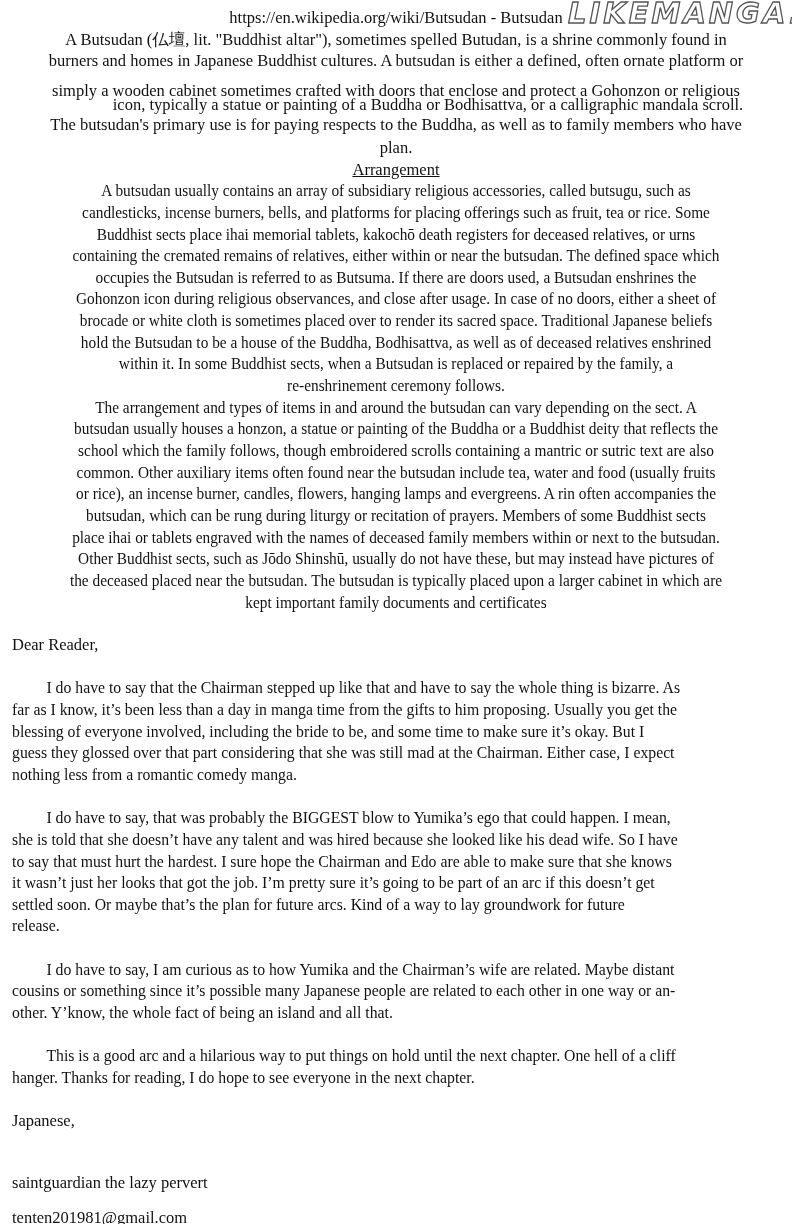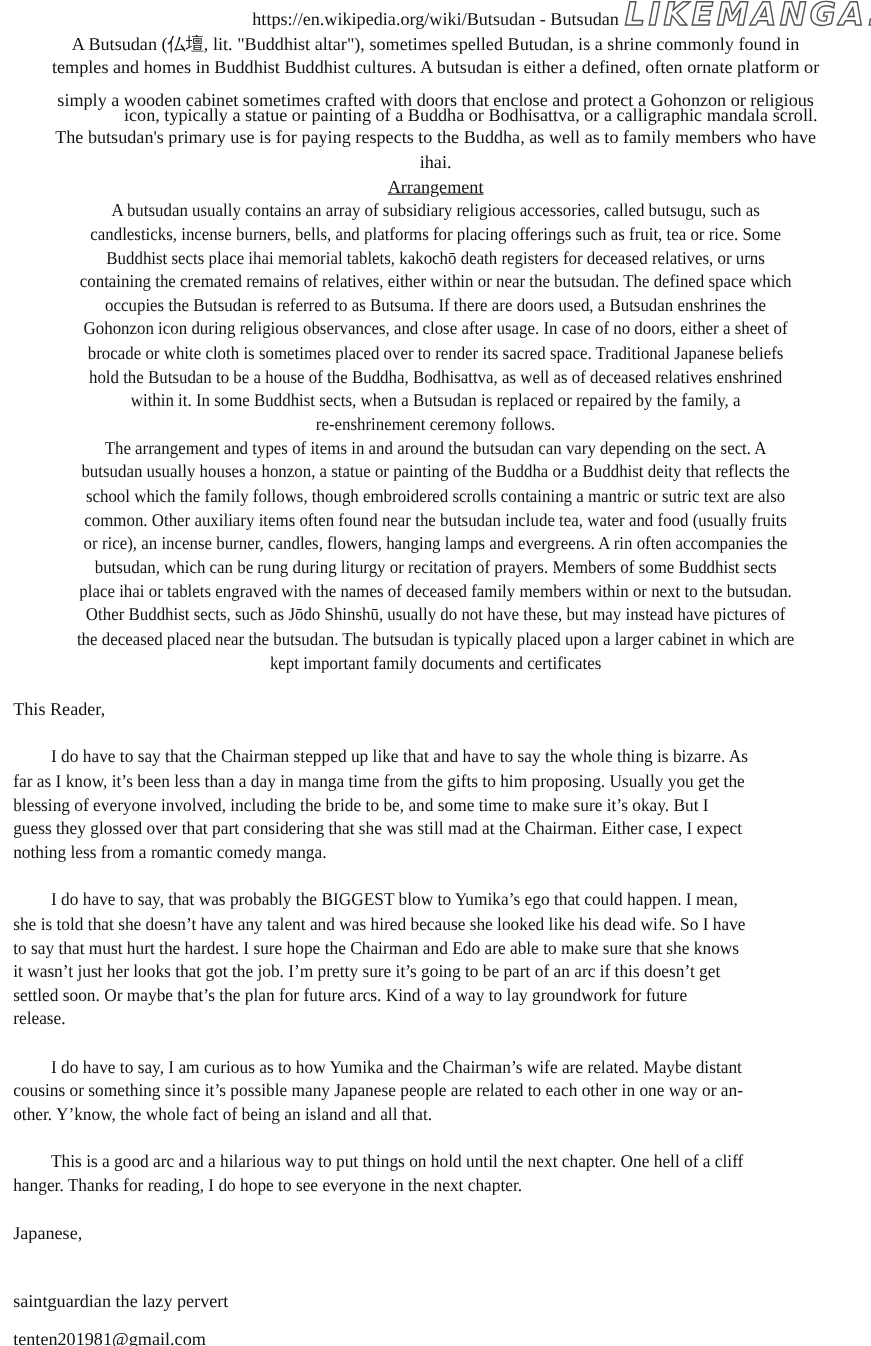--- a/index.html
+++ b/index.html
@@ -24,25 +24,25 @@
   }
 </style>
 </head>
 <body>
 
 <div class="watermark">LIKEMANGA.IO</div>
 
 <div id="doc">
     <div class="line center" style="top: 7px;">https://en.wikipedia.org/wiki/Butsudan - Butsudan</div>
     <div class="line center" style="top: 28.65px;">A Butsudan (仏壇, lit. "Buddhist altar"), sometimes spelled Butudan, is a shrine commonly found in</div>
-    <div class="line center" style="top: 50.3px;">temples and homes in Buddhist Buddhist cultures. A butsudan is either a defined, often ornate platform or</div>
+    <div class="line center" style="top: 50.3px;">burners and homes in Japanese Buddhist cultures. A butsudan is either a defined, often ornate platform or</div>
     <div class="line center" style="top: 80px;">simply a wooden cabinet sometimes crafted with doors that enclose and protect a Gohonzon or religious</div>
     <div class="line center" style="top: 93.6px; margin-left: 32px;">icon, typically a statue or painting of a Buddha or Bodhisattva, or a calligraphic mandala scroll.</div>
     <div class="line center" style="top: 114px;">The butsudan's primary use is for paying respects to the Buddha, as well as to family members who have</div>
-    <div class="line center" style="top: 136.9px;">ihai.</div>
+    <div class="line center" style="top: 136.9px;">plan.</div>
     <div class="line center" style="top: 158.55px; text-decoration: underline;">Arrangement</div>
     <div class="line center cond" style="top: 180.2px; transform: scaleX(0.93);">A butsudan usually contains an array of subsidiary religious accessories, called butsugu, such as</div>
     <div class="line center cond" style="top: 201.85px; transform: scaleX(0.93);">candlesticks, incense burners, bells, and platforms for placing offerings such as fruit, tea or rice. Some</div>
     <div class="line center cond" style="top: 223.5px; transform: scaleX(0.93);">Buddhist sects place ihai memorial tablets, kakochō death registers for deceased relatives, or urns</div>
     <div class="line center cond" style="top: 245.15px; transform: scaleX(0.93);">containing the cremated remains of relatives, either within or near the butsudan. The defined space which</div>
     <div class="line center cond" style="top: 266.8px; transform: scaleX(0.93);">occupies the Butsudan is referred to as Butsuma. If there are doors used, a Butsudan enshrines the</div>
     <div class="line center cond" style="top: 288.45px; transform: scaleX(0.93);">Gohonzon icon during religious observances, and close after usage. In case of no doors, either a sheet of</div>
     <div class="line center cond" style="top: 310.1px; transform: scaleX(0.93);">brocade or white cloth is sometimes placed over to render its sacred space. Traditional Japanese beliefs</div>
     <div class="line center cond" style="top: 331.75px; transform: scaleX(0.93);">hold the Butsudan to be a house of the Buddha, Bodhisattva, as well as of deceased relatives enshrined</div>
     <div class="line center cond" style="top: 353.4px; transform: scaleX(0.93);">within it. In some Buddhist sects, when a Butsudan is replaced or repaired by the family, a</div>
@@ -50,21 +50,21 @@
     <div class="line center cond" style="top: 396.7px; transform: scaleX(0.93);">The arrangement and types of items in and around the butsudan can vary depending on the sect. A</div>
     <div class="line center cond" style="top: 418.35px; transform: scaleX(0.93);">butsudan usually houses a honzon, a statue or painting of the Buddha or a Buddhist deity that reflects the</div>
     <div class="line center cond" style="top: 440px; transform: scaleX(0.93);">school which the family follows, though embroidered scrolls containing a mantric or sutric text are also</div>
     <div class="line center cond" style="top: 461.65px; transform: scaleX(0.93);">common. Other auxiliary items often found near the butsudan include tea, water and food (usually fruits</div>
     <div class="line center cond" style="top: 483.3px; transform: scaleX(0.93);">or rice), an incense burner, candles, flowers, hanging lamps and evergreens. A rin often accompanies the</div>
     <div class="line center cond" style="top: 504.95px; transform: scaleX(0.93);">butsudan, which can be rung during liturgy or recitation of prayers. Members of some Buddhist sects</div>
     <div class="line center cond" style="top: 526.6px; transform: scaleX(0.93);">place ihai or tablets engraved with the names of deceased family members within or next to the butsudan.</div>
     <div class="line center cond" style="top: 548.25px; transform: scaleX(0.93);">Other Buddhist sects, such as Jōdo Shinshū, usually do not have these, but may instead have pictures of</div>
     <div class="line center cond" style="top: 569.9px; transform: scaleX(0.93);">the deceased placed near the butsudan. The butsudan is typically placed upon a larger cabinet in which are</div>
     <div class="line center cond" style="top: 591.55px; transform: scaleX(0.93);">kept important family documents and certificates</div>
-    <div class="line letter" style="top: 634px;">This Reader,</div>
+    <div class="line letter" style="top: 634px;">Dear Reader,</div>
     <div class="line letter" style="top: 677.3px; padding-left: 36px; transform: scaleX(0.955); transform-origin: 0px 50%;">I do have to say that the Chairman stepped up like that and have to say the whole thing is bizarre.  As</div>
     <div class="line letter" style="top: 698.95px; transform: scaleX(0.955); transform-origin: 0px 50%;">far as I know, it’s been less than a day in manga time from the gifts to him proposing.  Usually you get the</div>
     <div class="line letter" style="top: 720.6px; transform: scaleX(0.955); transform-origin: 0px 50%;">blessing of everyone involved, including the bride to be, and some time to make sure it’s okay.  But I</div>
     <div class="line letter" style="top: 742.25px; transform: scaleX(0.955); transform-origin: 0px 50%;">guess they glossed over that part considering that she was still mad at the Chairman.  Either case, I expect</div>
     <div class="line letter" style="top: 763.9px; transform: scaleX(0.955); transform-origin: 0px 50%;">nothing less from a romantic comedy manga.</div>
     <div class="line letter" style="top: 807.2px; padding-left: 36px; transform: scaleX(0.955); transform-origin: 0px 50%;">I do have to say, that was probably the BIGGEST blow to Yumika’s ego that could happen.  I mean,</div>
     <div class="line letter" style="top: 828.85px; transform: scaleX(0.955); transform-origin: 0px 50%;">she is told that she doesn’t have any talent and was hired because she looked like his dead wife.  So I have</div>
     <div class="line letter" style="top: 850.5px; transform: scaleX(0.955); transform-origin: 0px 50%;">to say that must hurt the hardest.  I sure hope the Chairman and Edo are able to make sure that she knows</div>
     <div class="line letter" style="top: 872.15px; transform: scaleX(0.955); transform-origin: 0px 50%;">it wasn’t just her looks that got the job.  I’m pretty sure it’s going to be part of an arc if this doesn’t get</div>
     <div class="line letter" style="top: 893.8px; transform: scaleX(0.955); transform-origin: 0px 50%;">settled soon.  Or maybe that’s the plan for future arcs.  Kind of a way to lay groundwork for future</div>

